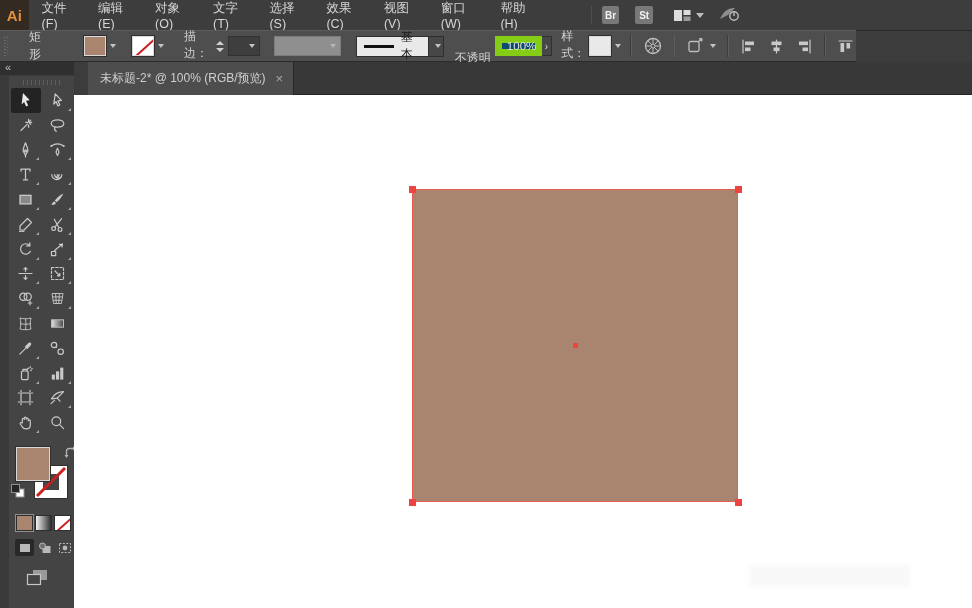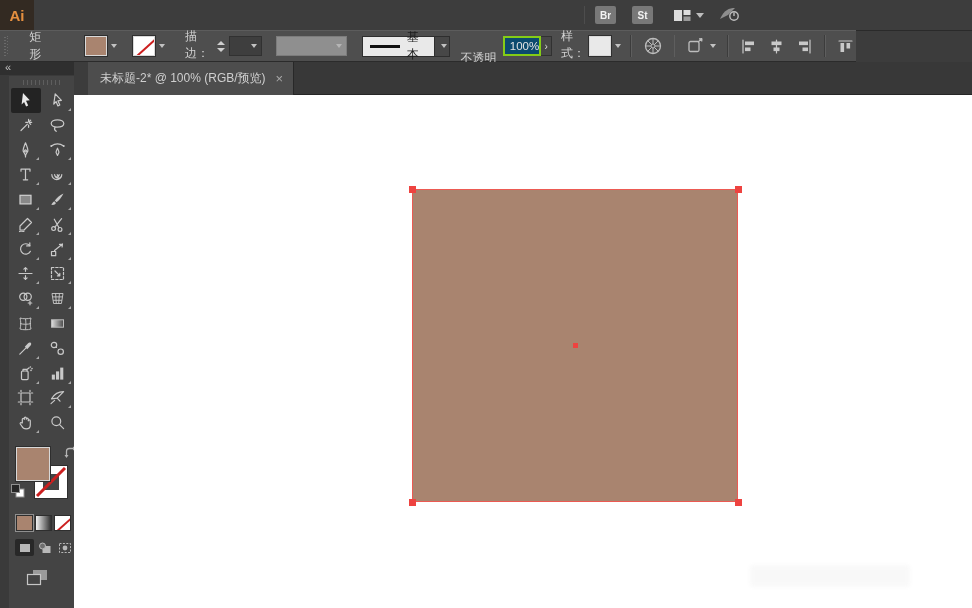--- a/index.html
+++ b/index.html
@@ -42,21 +42,21 @@
   .dd-dark{height:20px;background:#3e3e3e;border:1px solid #313131;box-sizing:border-box;
     display:flex;align-items:center;justify-content:flex-end;padding-right:4px;}
   .dd-disabled{height:20px;background:#8f8f8f;border:1px solid #7c7c7c;box-sizing:border-box;
     display:flex;align-items:center;justify-content:flex-end;padding-right:4px;}
   .dd-disabled .mini-chev{border-top-color:#b5b5b5;}
   .brush-field{height:21px;background:#e9e9e9;border:1px solid #2e2e2e;box-sizing:border-box;
     display:flex;align-items:center;color:#1c1c1c;padding:0 7px;}
   .brush-line{width:36px;height:3px;background:#111;margin-right:7px;}
   .chev-btn{width:17px;height:21px;background:#474747;border:1px solid #2e2e2e;border-left:none;
     display:flex;align-items:center;justify-content:center;box-sizing:border-box;}
-  .val-field{height:20px;background:#0c4a6e;border:2px solid #84cc16;box-sizing:border-box;
+  .val-field{height:20px;background:#0c4a6e;border:7px solid #84cc16;box-sizing:border-box;
     color:#e3e3e3;font-size:11.5px;display:flex;align-items:center;padding-left:5px;}
   .arr-btn{width:16px;height:20px;background:#474747;border:1px solid #313131;border-left:none;
     color:#d8d8d8;font-size:10px;display:flex;align-items:center;justify-content:center;box-sizing:border-box;}
   .cb-sep{width:1px;height:22px;background:#3c3c3c;border-right:1px solid #5e5e5e;margin:0 9px;}
   .icon-btn{display:flex;align-items:center;justify-content:center;padding:2px;}
 
   
   .dock{position:absolute;left:0;top:62px;width:74px;height:546px;background:#3a3a3a;}
   .dock-header{height:13px;background:#2f2f2f;color:#c0c0c0;font-size:11px;line-height:11px;
     padding-left:5px;letter-spacing:-1px;}
@@ -103,20 +103,31 @@
   .watermark{position:absolute;left:676px;top:470px;width:160px;height:22px;opacity:0.05;
     background:#888;border-radius:4px;filter:blur(2px);}
 </style>
 </head>
 <body>
 
 <div id="app">
 
   <div class="menubar">
     <div class="ai-logo">Ai</div>
+    <div id="menu-items" style="display:flex;">
+        <div class="menu-item">文件(F)</div>
+        <div class="menu-item">编辑(E)</div>
+        <div class="menu-item">对象(O)</div>
+        <div class="menu-item">文字(T)</div>
+        <div class="menu-item">选择(S)</div>
+        <div class="menu-item">效果(C)</div>
+        <div class="menu-item">视图(V)</div>
+        <div class="menu-item">窗口(W)</div>
+        <div class="menu-item">帮助(H)</div>
+      </div>
     <div style="flex:1"></div>
     <div class="mb-sep"></div>
     <div class="sq-btn">Br</div>
     <div class="sq-btn">St</div>
     <div class="ws-wrap">
       <svg width="19" height="15" viewBox="0 0 19 15">
         <rect x="1" y="2" width="8" height="11" fill="#dcdcdc"></rect>
         <rect x="10.5" y="2" width="7" height="5" fill="#dcdcdc"></rect>
         <rect x="10.5" y="8.5" width="7" height="4.5" fill="#9a9a9a"></rect>
       </svg>

